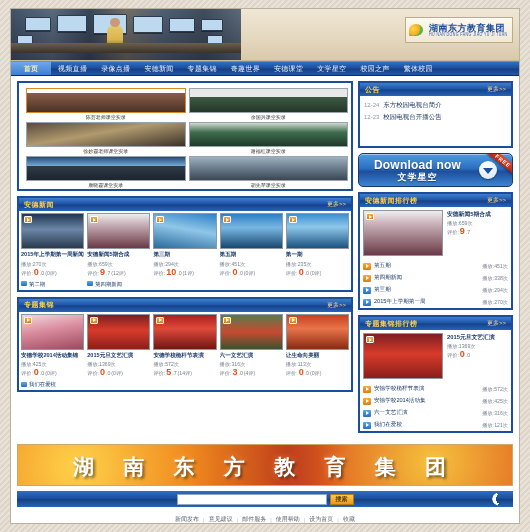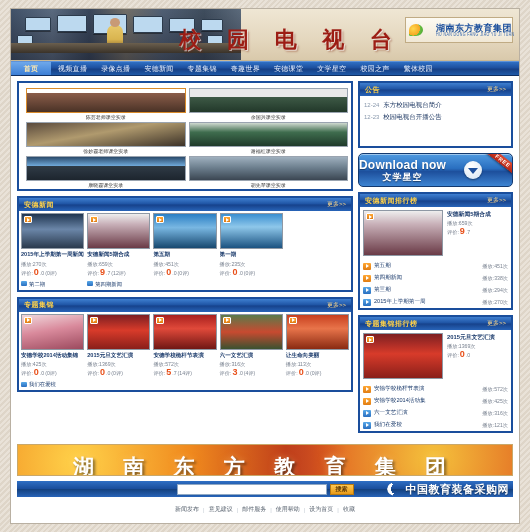--- a/index.html
+++ b/index.html
@@ -58,21 +58,21 @@
     font-size:22px; font-weight:bold; letter-spacing:9px;
     color:#9c1d14;
     text-shadow:1px 1px 0 rgba(255,255,255,.6), 2px 2px 2px rgba(120,30,10,.35);
     white-space:nowrap;
   }
   .group-logo {
     position:absolute; right:6px; top:8px;
     width:108px; height:26px;
     background:linear-gradient(180deg,#fdfaf2,#f1e8d6);
     border:1px solid #c0ab84;
-    display:flex; align-items:center; gap:13px; padding:0 3px;
+    display:flex; align-items:center; gap:6px; padding:0 3px;
   }
   .leaf-icon {
     width:14px; height:12px; flex:0 0 auto;
     background:radial-gradient(circle at 30% 40%, #ffd84d 0%, #f5a623 55%, #6cbf3f 56%, #3d9c2e 100%);
     border-radius:50% 50% 50% 10%;
   }
   .group-logo-text { line-height:1; }
   .group-logo-cn {
     font-family:"DejaVu Serif", serif;
     font-size:9px; font-weight:bold; color:#1a4e9c; letter-spacing:0.5px;
@@ -207,21 +207,21 @@
   .ann-date { color:#8a99ad; flex:0 0 auto; font-size:6px; }
   .ann-title { color:#15305c; }
 
   
   .dl-wrap { margin-top:5px; position:relative; }
   .dl-btn {
     height:34px; border-radius:5px;
     background:linear-gradient(180deg,#4f9ae0 0%,#2a6fc0 45%,#1d4f9c 55%,#3d84d2 100%);
     border:1px solid #13396f;
     box-shadow:inset 0 1px 0 rgba(255,255,255,.45);
-    display:flex; align-items:center; gap:18px;
+    display:flex; align-items:center; justify-content:center; gap:18px;
     cursor:pointer; overflow:hidden; position:relative;
   }
   .dl-texts { text-align:center; line-height:1; }
   .dl-en {
     font-size:12px; font-weight:bold; color:#fff; letter-spacing:.2px;
     text-shadow:0 1px 1px rgba(0,0,0,.45);
   }
   .dl-cn {
     font-size:9px; font-weight:bold; color:#fff; margin-top:2px;
     letter-spacing:1px; text-shadow:0 1px 1px rgba(0,0,0,.45);
@@ -323,21 +323,21 @@
   .rank-badge:after {
     content:""; width:0; height:0;
     border-left:3px solid #fff;
     border-top:2px solid transparent; border-bottom:2px solid transparent;
     margin-left:1px;
   }
   .rank-badge.blue { background:linear-gradient(180deg,#58a8e8,#2a6fc0); }
 
   
   .foot-banner {
-    margin:6px 6px 0; height:32px; position:relative; overflow:hidden;
+    margin:6px 6px 0; height:42px; position:relative; overflow:hidden;
     border:1px solid #c9a86a;
     background:
       radial-gradient(circle at 12% 55%, #ffd24a 0%, #f08a1e 26%, #c0401a 48%, transparent 62%),
       radial-gradient(circle at 84% 40%, #f5c23c 0%, #e06020 28%, #8a1f6a 55%, transparent 70%),
       linear-gradient(90deg,#d8451a 0%,#8a1c5a 35%,#2a2a6b 62%,#b8341a 100%);
   }
   .foot-banner-text {
     position:absolute; left:0; right:0; top:8px;
     text-align:center;
     font-family:"DejaVu Serif", serif;
@@ -411,21 +411,20 @@
       <div class="monitor" style="left:46px;  top:6px;  width:30px; height:17px;"></div>
       <div class="monitor" style="left:82px;  top:5px;  width:34px; height:20px;"></div>
       <div class="monitor" style="left:122px; top:7px;  width:30px; height:17px;"></div>
       <div class="monitor" style="left:158px; top:9px;  width:26px; height:14px;"></div>
       <div class="monitor" style="left:190px; top:10px; width:22px; height:12px;"></div>
       <div class="monitor" style="left:6px;   top:26px; width:16px; height:10px;"></div>
       <div class="monitor" style="left:196px; top:26px; width:16px; height:10px;"></div>
       <div class="person" style="left:96px;"></div>
       <div class="deskline"></div>
     </div>
-    <div class="banner-title">校 园 电 视 台</div>
     <div class="group-logo">
       <div class="leaf-icon"></div>
       <div class="group-logo-text">
         <div class="group-logo-cn">湖南东方教育集团</div>
         <div class="group-logo-en">HU NAN DONG FANG JIAO YU JI TUAN</div>
       </div>
     </div>
   </div>
 
   <div class="nav" id="nav-root">
@@ -508,20 +507,33 @@
                 <span class="rate-num">9</span>
                 <span>.7</span>
                 <span>(12评)</span>
               </div>
               <div class="card-sub">
                 <span class="mini-badge"></span>
                 <span>第四期新闻</span>
               </div>
             </div>
             <div class="card">
+              <div class="card-thumb n3">
+                <span class="play-badge"></span>
+              </div>
+              <div class="card-title">第三期</div>
+              <div class="card-meta"><span>播放:</span><span>294次</span></div>
+              <div class="card-rate">
+                <span>评价:</span>
+                <span class="rate-num">10</span>
+                <span>.0</span>
+                <span>(1评)</span>
+              </div>
+            </div>
+            <div class="card">
               <div class="card-thumb n4">
                 <span class="play-badge"></span>
               </div>
               <div class="card-title">第五期</div>
               <div class="card-meta"><span>播放:</span><span>451次</span></div>
               <div class="card-rate">
                 <span>评价:</span>
                 <span class="rate-num">0</span>
                 <span>.0</span>
                 <span>(0评)</span>
@@ -752,21 +764,20 @@
 
   <div class="foot-banner">
     <div class="foot-banner-text">湖 南 东 方 教 育 集 团</div>
   </div>
 
   <div class="search-strip">
     <input class="search-input" type="text" placeholder="" style="">
     <button class="search-btn">搜索</button>
     <div class="cn-logo">
       <div class="cn-swoosh"></div>
-      <div class="cn-logo-text">中国教育装备采购网</div>
     </div>
   </div>
 
   <div class="footer">
     <div class="foot-links" id="foot-links">
         <span class="foot-link">新闻发布</span>
         <span class="foot-sep">|</span>
         <span class="foot-link">意见建议</span>
         <span class="foot-sep">|</span>
         <span class="foot-link">邮件服务</span>

